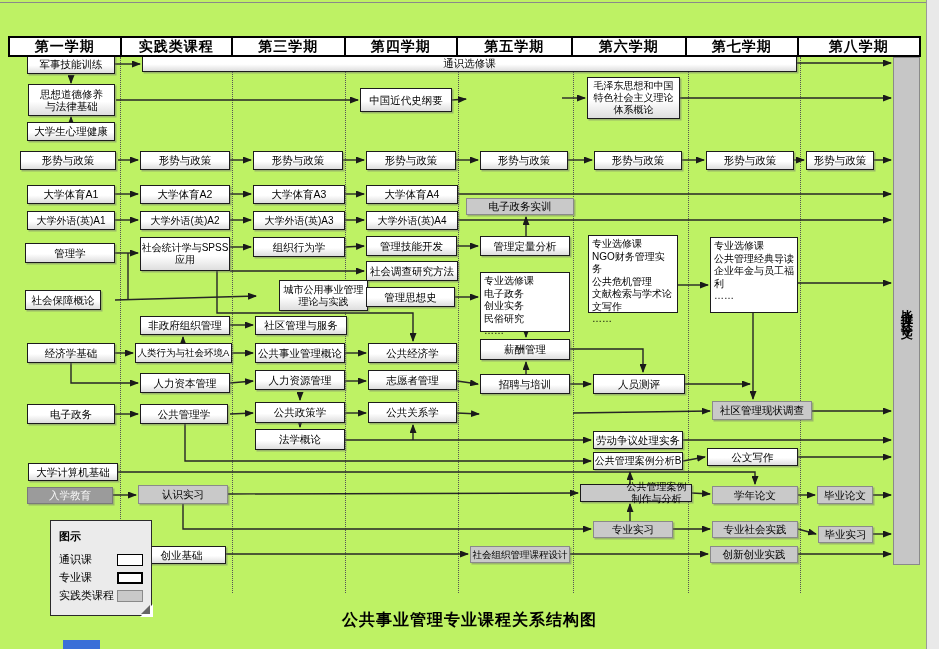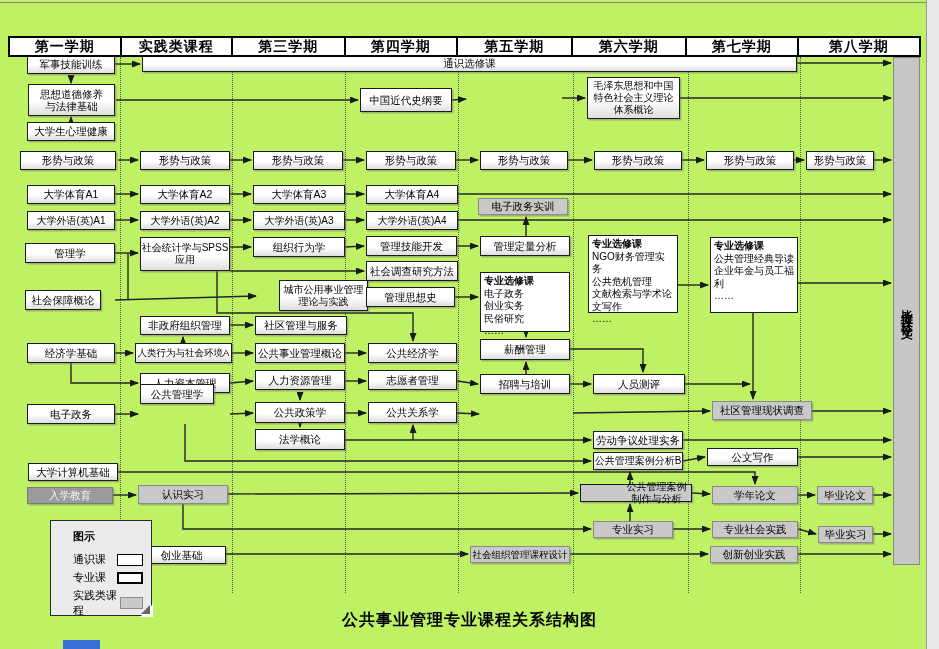--- a/index.html
+++ b/index.html
@@ -15,26 +15,26 @@
   .course{position:absolute;display:flex;align-items:center;justify-content:center;text-align:center;
     font-size:10.5px;line-height:1.18;color:#000;white-space:pre-line;box-sizing:border-box;
     background:linear-gradient(180deg,#ffffff 55%,#dedede 100%);border:1px solid #1c1c1c;
     box-shadow:1.5px 1.5px 0 rgba(110,110,110,.45);z-index:2;}
   .course.major{border-width:1.6px;}
   .course.practice{background:#c9c9c9;border:1px solid #8a8a8a;}
   .course.practice-dark{background:#9b9b9b;color:#f6f6f6;border:1px solid #7a7a7a;}
   .course.practice-strong{background:#c9c9c9;border:1.8px solid #1a1a1a;padding-left:41px;}
   .course.elective{flex-direction:column;align-items:flex-start;justify-content:flex-start;
     text-align:left;padding:2px 3px;background:#fff;box-shadow:none;border-width:1.4px;font-size:10.5px;line-height:1.25;}
-  .elective .et{font-weight:bold;}
+  .elective .et{font-weight:normal;}
   .gradbar{position:absolute;left:893px;top:57px;width:27px;height:508px;background:#c6c6c6;
     border:1px solid #8a8a8a;box-sizing:border-box;display:flex;align-items:center;justify-content:center;
     writing-mode:vertical-rl;font-size:12px;font-weight:bold;letter-spacing:3px;z-index:2;}
   .legend{position:absolute;left:50px;top:520px;width:102px;height:96px;background:#ebebeb;
-    border:1.6px solid #2a2a2a;box-sizing:border-box;padding:8px 8px 4px 22px;z-index:3;font-size:11px;}
+    border:1.6px solid #2a2a2a;box-sizing:border-box;padding:8px 8px 4px 8px;z-index:3;font-size:11px;}
   .legend-title{font-weight:bold;margin-bottom:8px;}
   .legend-row{display:flex;align-items:center;justify-content:space-between;margin-bottom:3px;}
   .sw{width:26px;height:12px;box-sizing:border-box;display:inline-block;}
   .sw-general{background:#fff;border:1px solid #000;}
   .sw-major{background:#fff;border:2px solid #000;}
   .sw-practice{background:#c9c9c9;border:1px solid #8a8a8a;}
   .legend-mask{position:absolute;right:-2px;bottom:-2px;width:0;height:0;border-top:13px solid transparent;border-right:13px solid #fff;}
   .legend-flap{position:absolute;right:1px;bottom:1px;width:0;height:0;border-top:9px solid transparent;border-right:9px solid #666;}
   .diagram-title{position:absolute;left:0;top:610px;width:939px;text-align:center;font-weight:bold;font-size:16px;letter-spacing:1px;z-index:3;}
   .blue-frag{position:absolute;left:63px;top:640px;width:37px;height:9px;background:#3a6fd8;z-index:3;}
@@ -200,21 +200,21 @@
     <div class="course general" style="left: 140px; top: 211px; width: 90px; height: 19px; font-size: 10px;">大学外语(英)A2</div>
     <div class="course general" style="left: 253px; top: 211px; width: 92px; height: 19px; font-size: 10px;">大学外语(英)A3</div>
     <div class="course general" style="left: 366px; top: 211px; width: 92px; height: 19px; font-size: 10px;">大学外语(英)A4</div>
     <div class="course major" style="left: 25px; top: 243px; width: 90px; height: 20px;">管理学</div>
     <div class="course major" style="left: 140px; top: 237px; width: 90px; height: 34px; font-size: 10px;">社会统计学与SPSS
 应用</div>
     <div class="course major" style="left: 253px; top: 237px; width: 92px; height: 20px;">组织行为学</div>
     <div class="course major" style="left: 366px; top: 236px; width: 91px; height: 20px;">管理技能开发</div>
     <div class="course major" style="left: 366px; top: 261px; width: 92px; height: 20px;">社会调查研究方法</div>
     <div class="course major" style="left: 480px; top: 236px; width: 90px; height: 20px;">管理定量分析</div>
-    <div class="course practice" style="left: 478px; top: 198px; width: 90px; height: 17px;">电子政务实训</div>
+    <div class="course practice" style="left: 466px; top: 198px; width: 108px; height: 17px;">电子政务实训</div>
     <div class="course major" style="left: 25px; top: 290px; width: 76px; height: 20px;">社会保障概论</div>
     <div class="course major" style="left: 258px; top: 280px; width: 89px; height: 31px; font-size: 10px; margin-left: 21px;">城市公用事业管理
 理论与实践</div>
     <div class="course major" style="left: 366px; top: 287px; width: 89px; height: 20px;">管理思想史</div>
     <div class="course elective" style="left: 480px; top: 272px; width: 90px; height: 60px; font-size: 10px;"><div class="et">专业选修课</div><div>电子政务
 创业实务
 民俗研究
 ……</div></div>
     <div class="course elective" style="left: 588px; top: 235px; width: 90px; height: 78px; font-size: 10px;"><div class="et">专业选修课</div><div>NGO财务管理实务
 公共危机管理
@@ -227,21 +227,21 @@
     <div class="course major" style="left: 255px; top: 316px; width: 92px; height: 19px;">社区管理与服务</div>
     <div class="course major" style="left: 27px; top: 343px; width: 88px; height: 20px;">经济学基础</div>
     <div class="course major" style="left: 135px; top: 343px; width: 97px; height: 20px; font-size: 9.5px;">人类行为与社会环境A</div>
     <div class="course major" style="left: 255px; top: 343px; width: 90px; height: 20px;">公共事业管理概论</div>
     <div class="course major" style="left: 368px; top: 343px; width: 89px; height: 20px;">公共经济学</div>
     <div class="course major" style="left: 140px; top: 373px; width: 90px; height: 20px;">人力资本管理</div>
     <div class="course major" style="left: 255px; top: 370px; width: 90px; height: 20px;">人力资源管理</div>
     <div class="course major" style="left: 368px; top: 370px; width: 89px; height: 20px;">志愿者管理</div>
     <div class="course major" style="left: 480px; top: 339px; width: 90px; height: 21px;">薪酬管理</div>
     <div class="course major" style="left: 27px; top: 404px; width: 88px; height: 20px;">电子政务</div>
-    <div class="course major" style="left: 140px; top: 384px; width: 74px; height: 20px;">公共管理学</div>
+    <div class="course major" style="left: 140px; top: 404px; width: 88px; height: 20px;">公共管理学</div>
     <div class="course major" style="left: 255px; top: 402px; width: 90px; height: 21px;">公共政策学</div>
     <div class="course major" style="left: 368px; top: 402px; width: 89px; height: 21px;">公共关系学</div>
     <div class="course major" style="left: 480px; top: 374px; width: 90px; height: 20px;">招聘与培训</div>
     <div class="course major" style="left: 593px; top: 374px; width: 92px; height: 20px;">人员测评</div>
     <div class="course major" style="left: 255px; top: 429px; width: 90px; height: 21px;">法学概论</div>
     <div class="course practice" style="left: 712px; top: 401px; width: 100px; height: 19px;">社区管理现状调查</div>
     <div class="course major" style="left: 593px; top: 431px; width: 90px; height: 18px;">劳动争议处理实务</div>
     <div class="course major" style="left: 593px; top: 452px; width: 90px; height: 18px; font-size: 10px;">公共管理案例分析B</div>
     <div class="course major" style="left: 707px; top: 448px; width: 91px; height: 18px;">公文写作</div>
     <div class="course general" style="left: 28px; top: 463px; width: 90px; height: 18px;">大学计算机基础</div>

